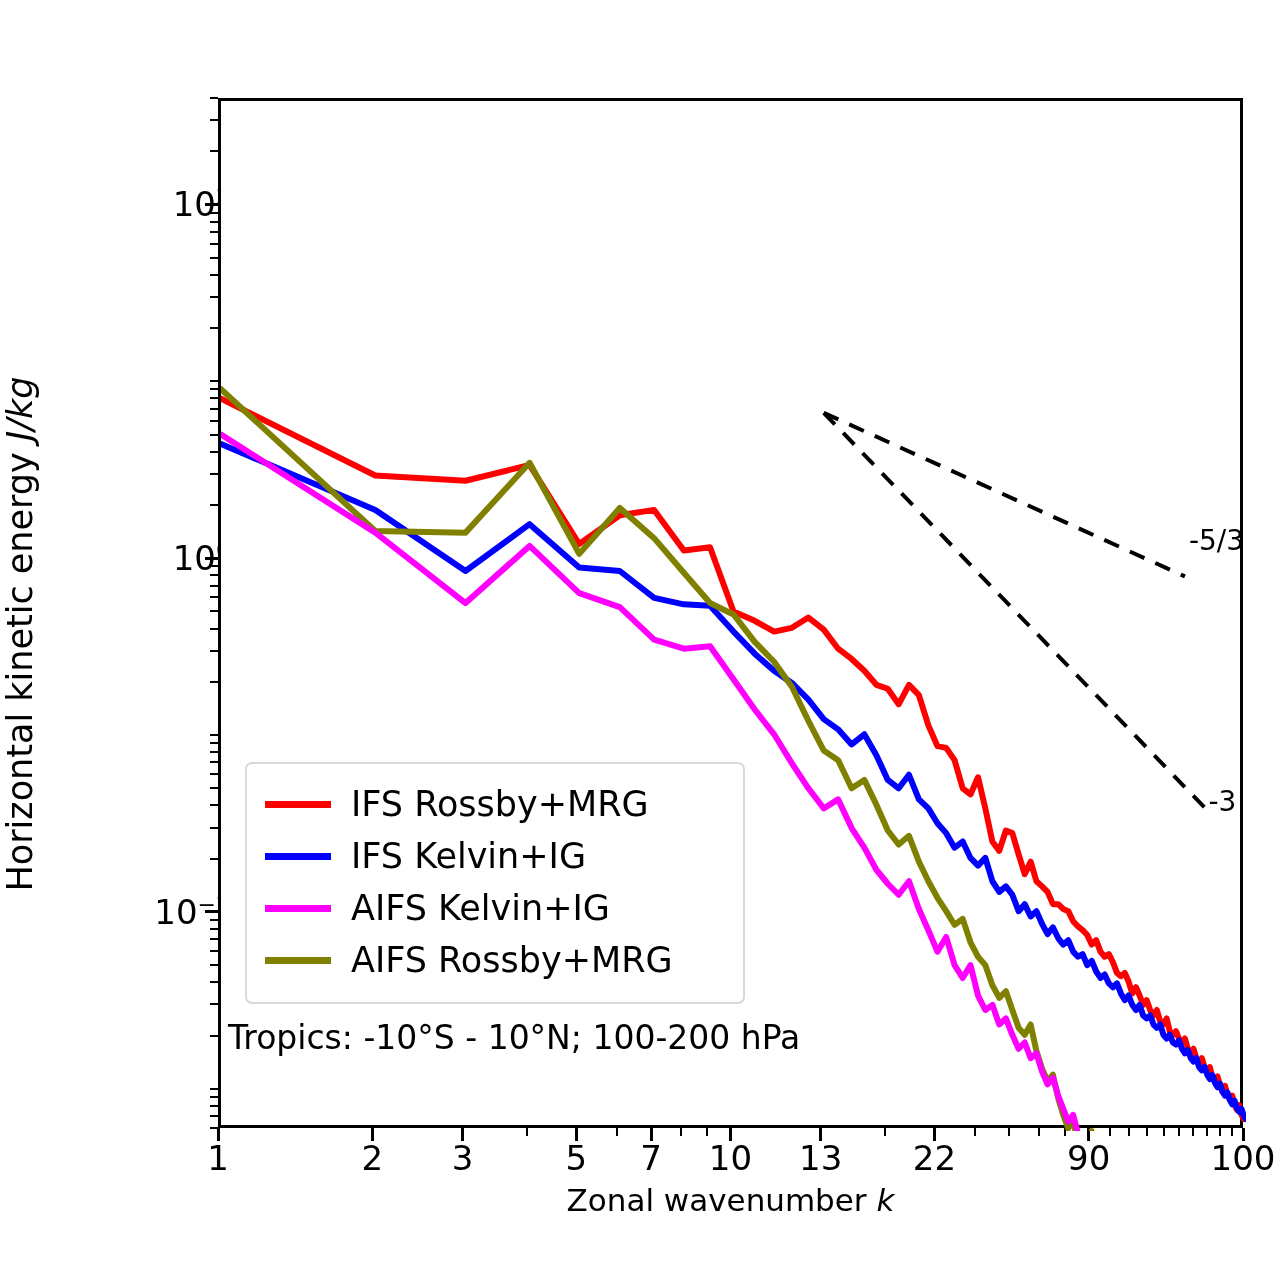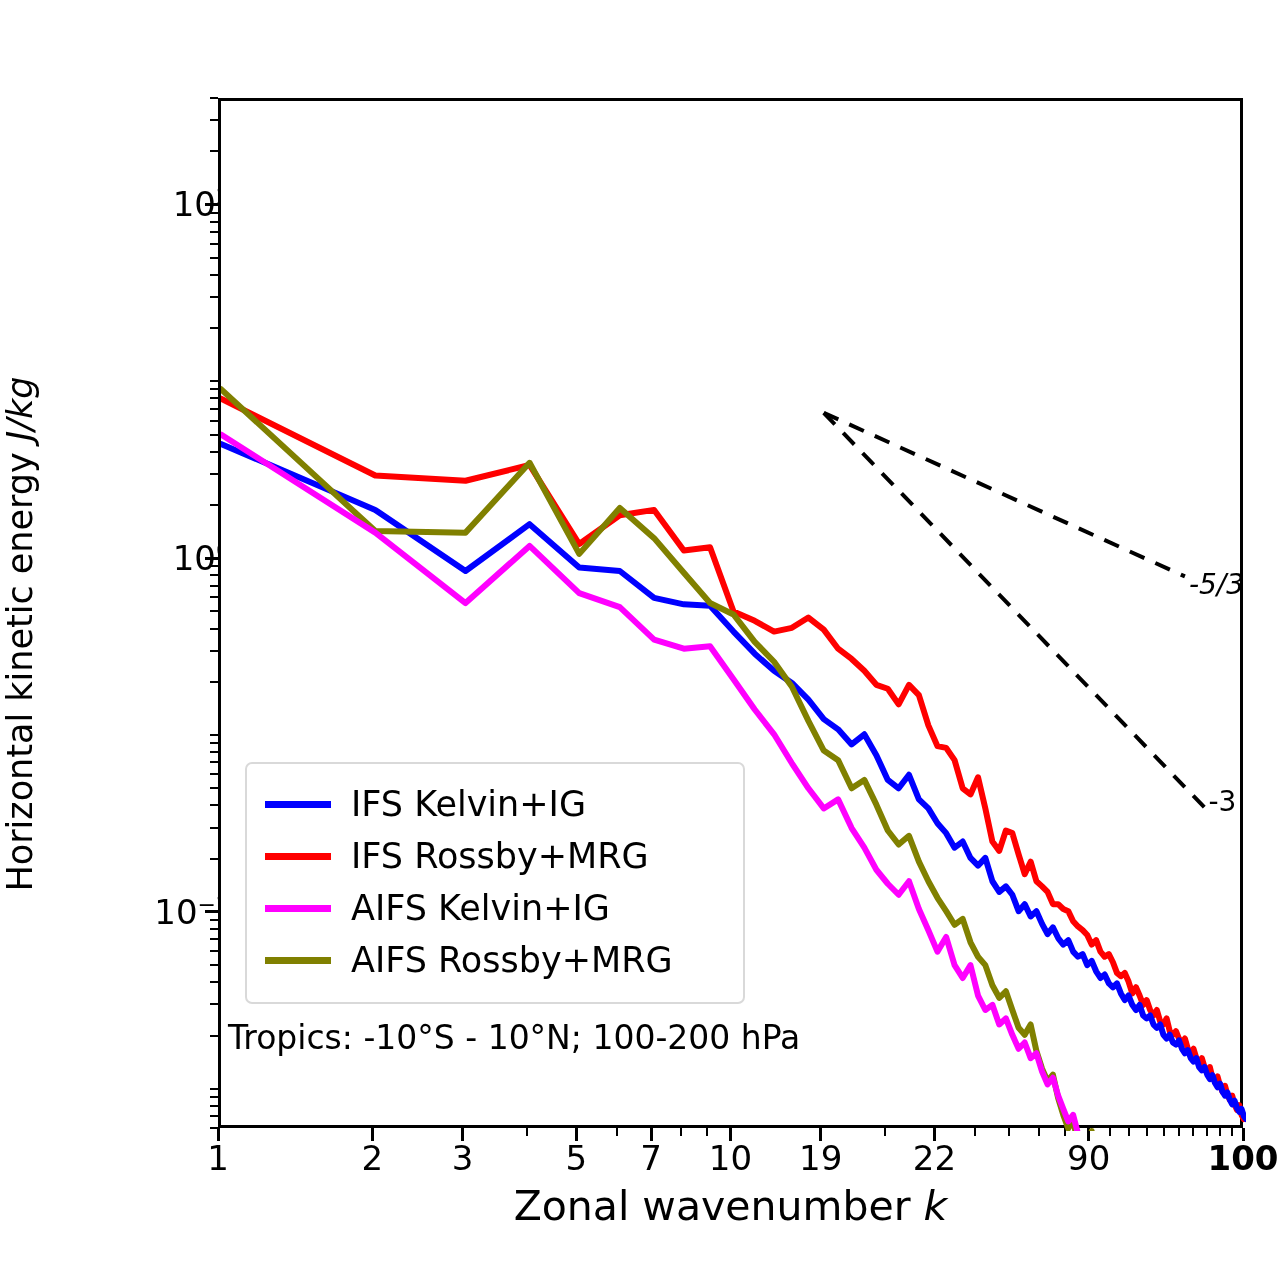--- a/index.html
+++ b/index.html
@@ -6,21 +6,21 @@
   body{width:1280px;height:1288px;overflow:hidden;
        font-family:"DejaVu Sans","Liberation Sans",sans-serif;color:#000;}
   #figure{position:relative;width:1280px;height:1288px;background:#fff;}
   #chart-title{position:absolute;left:0;top:38px;width:1280px;text-align:center;
                font-size:40px;letter-spacing:0px;white-space:nowrap;}
   #ylabel{position:absolute;left:0;top:0;width:1030px;height:44px;
           transform:translate(-493px,612px) rotate(-90deg);
           transform-origin:center center;text-align:center;font-size:35px;white-space:nowrap;}
   #ylabel .it{font-style:italic;}
   #xlabel{position:absolute;left:218px;top:1182px;width:1025px;text-align:center;
-          font-size:41px;white-space:nowrap;}
+          font-size:31px;white-space:nowrap;}
   #xlabel .it{font-style:italic;}
   #plot{position:absolute;left:218px;top:98px;width:1025px;height:1030px;
         border:3px solid #000;box-sizing:border-box;background:#fff;}
   #plotsvg{position:absolute;left:0;top:0;width:1025px;height:1030px;display:block;}
   .ytick-label{position:absolute;right:1050px;font-size:34px;white-space:nowrap;
                text-align:right;transform:translateY(-50%);}
   .ytick-label sup{font-size:22px;vertical-align:super;}
   .xtick-label{position:absolute;top:1138px;font-size:34px;white-space:nowrap;
                text-align:center;transform:translateX(-50%);}
   .ytick-mark{position:absolute;background:#000;}
@@ -51,27 +51,27 @@
       <div class="xtick-label" style="left: 372.278px;">2</div>
       <div class="xtick-mark" style="left: 461.025px; top: 1128px; width: 3px; height: 13px;"></div>
       <div class="xtick-label" style="left: 462.525px;">3</div>
       <div class="xtick-mark" style="left: 574.722px; top: 1128px; width: 3px; height: 13px;"></div>
       <div class="xtick-label" style="left: 576.222px;">5</div>
       <div class="xtick-mark" style="left: 649.613px; top: 1128px; width: 3px; height: 13px;"></div>
       <div class="xtick-label" style="left: 651.113px;">7</div>
       <div class="xtick-mark" style="left: 729px; top: 1128px; width: 3px; height: 13px;"></div>
       <div class="xtick-label" style="left: 730.5px;">10</div>
       <div class="xtick-mark" style="left: 819.247px; top: 1128px; width: 3px; height: 13px;"></div>
-      <div class="xtick-label" style="left: 820.747px;">19</div>
+      <div class="xtick-label" style="left: 820.747px;">13</div>
       <div class="xtick-mark" style="left: 932.944px; top: 1128px; width: 3px; height: 13px;"></div>
       <div class="xtick-label" style="left: 934.444px;">22</div>
       <div class="xtick-mark" style="left: 1087.22px; top: 1128px; width: 3px; height: 13px;"></div>
       <div class="xtick-label" style="left: 1088.72px;">90</div>
       <div class="xtick-mark" style="left: 1241.5px; top: 1128px; width: 3px; height: 13px;"></div>
-      <div class="xtick-label" style="left: 1243px; font-weight: bold;">100</div>
+      <div class="xtick-label" style="left: 1243px;">100</div>
       <div class="xtick-mark" style="left: 525.556px; top: 1128px; width: 2px; height: 8px;"></div>
       <div class="xtick-mark" style="left: 615.803px; top: 1128px; width: 2px; height: 8px;"></div>
       <div class="xtick-mark" style="left: 679.834px; top: 1128px; width: 2px; height: 8px;"></div>
       <div class="xtick-mark" style="left: 706.049px; top: 1128px; width: 2px; height: 8px;"></div>
       <div class="xtick-mark" style="left: 883.778px; top: 1128px; width: 2px; height: 8px;"></div>
       <div class="xtick-mark" style="left: 974.025px; top: 1128px; width: 2px; height: 8px;"></div>
       <div class="xtick-mark" style="left: 1008.33px; top: 1128px; width: 2px; height: 8px;"></div>
       <div class="xtick-mark" style="left: 1038.06px; top: 1128px; width: 2px; height: 8px;"></div>
       <div class="xtick-mark" style="left: 1064.27px; top: 1128px; width: 2px; height: 8px;"></div>
       <div class="xtick-mark" style="left: 1108.94px; top: 1128px; width: 2px; height: 8px;"></div>
@@ -150,32 +150,32 @@
           <path d="M0.00 333.56 L154.28 431.65 L244.52 502.03 L308.56 444.92 L358.22 492.11 L398.80 506.11 L433.11 538.66 L462.83 547.71 L489.05 545.35 L512.50 578.26 L533.71 608.51 L553.08 633.30 L570.90 662.28 L587.39 687.28 L602.75 707.43 L617.11 698.38 L630.61 727.01 L643.33 746.66 L655.36 768.76 L666.78 782.76 L677.64 793.76 L687.99 780.25 L697.89 808.00 L707.36 829.15 L716.44 850.62 L725.17 836.00 L733.57 864.13 L741.67 876.97 L749.48 864.13 L757.02 894.54 L764.32 908.99 L771.39 903.86 L778.24 923.52 L784.88 917.37 L791.33 933.78 L797.61 947.78 L803.70 941.46 L809.64 957.10 L815.42 952.30 L821.06 970.61 L826.55 983.44 L831.92 976.76 L837.15 994.70 L842.27 1007.90 L847.27 1020.39 L852.16 1013.89 L856.95 1032.60 L861.64 1047.14 L866.23 1040.99 L870.72 1061.14 L875.13 1075.92 L879.45 1065.08 L883.69 1088.54 L887.85 1090.00 L891.94 1090.00 L895.95 1090.00 L899.89 1090.00 L903.76 1090.00 L907.56 1090.00 L911.30 1090.00 L914.98 1090.00 L918.60 1090.00" fill="none" stroke="#ff00ff" stroke-width="6" stroke-linejoin="round" stroke-linecap="round"></path>
         </g>
       <g id="ref-layer">
           <line x1="602.7467702660367" y1="311.83648446283087" x2="963.9169660439056" y2="475.4355959677366" stroke="#000" stroke-width="4" stroke-dasharray="16 12"></line>
           <line x1="602.7467702660367" y1="311.83648446283087" x2="983.5275223427379" y2="706.4745174028183" stroke="#000" stroke-width="4" stroke-dasharray="16 12"></line>
         </g>
     </svg>
   </div>
 
   <div id="slope-labels">
-      <div class="slope-label" style="left: 1188.92px; top: 568px; font-style: italic;">-5/3</div>
+      <div class="slope-label" style="left: 1188.92px; top: 524px;">-5/3</div>
       <div class="slope-label" style="left: 1208.53px; top: 785.475px;">-3</div>
     </div>
 
   <div id="legend">
       <div class="legend-row">
+        <span class="legend-swatch" style="background: rgb(255, 0, 0);"></span>
+        <span class="legend-text">IFS Rossby+MRG</span>
+      </div>
+      <div class="legend-row">
         <span class="legend-swatch" style="background: rgb(0, 0, 255);"></span>
         <span class="legend-text">IFS Kelvin+IG</span>
-      </div>
-      <div class="legend-row">
-        <span class="legend-swatch" style="background: rgb(255, 0, 0);"></span>
-        <span class="legend-text">IFS Rossby+MRG</span>
       </div>
       <div class="legend-row">
         <span class="legend-swatch" style="background: rgb(255, 0, 255);"></span>
         <span class="legend-text">AIFS Kelvin+IG</span>
       </div>
       <div class="legend-row">
         <span class="legend-swatch" style="background: rgb(128, 128, 0);"></span>
         <span class="legend-text">AIFS Rossby+MRG</span>
       </div>
     </div>

